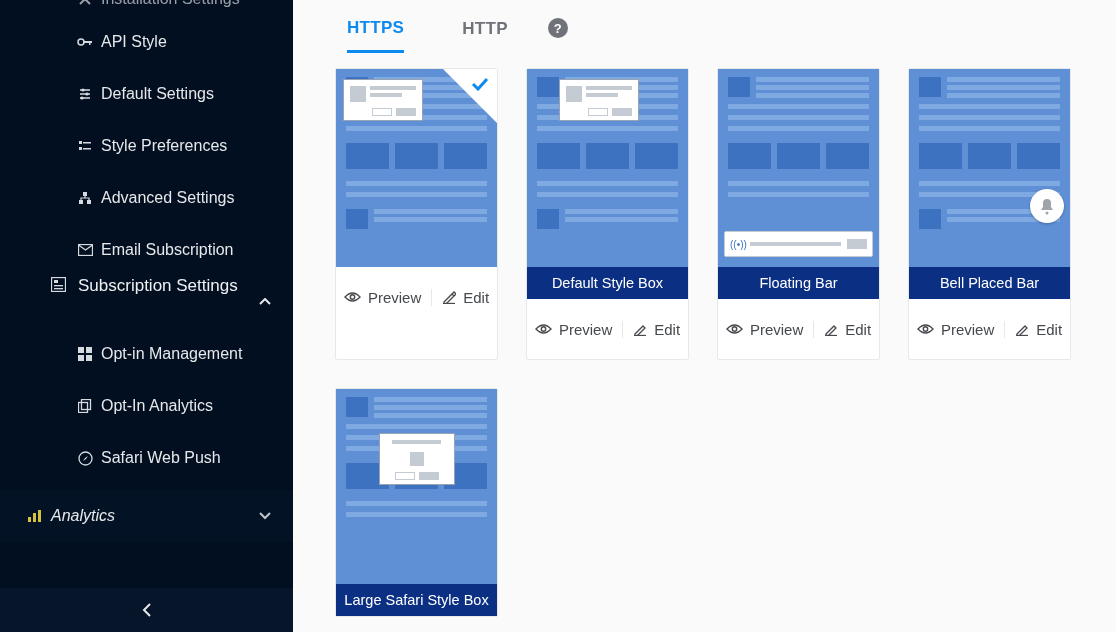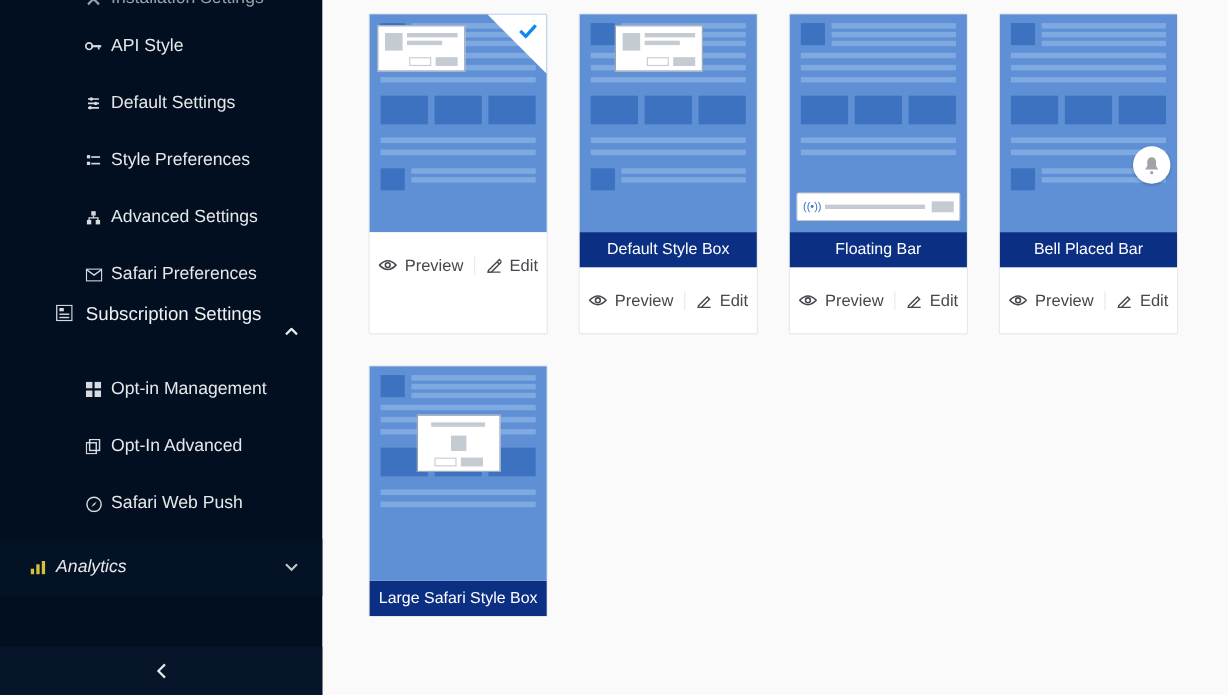--- a/index.html
+++ b/index.html
@@ -284,21 +284,21 @@
     <span class="lbl">Advanced Settings</span>
   </div>
 
   <div class="side-item">
     <span class="icon-slot">
       <svg width="15" height="12" viewBox="0 0 15 12">
           <rect x="0.5" y="0.5" width="14" height="11" fill="none" stroke="#d7dbe0" stroke-width="1.3"></rect>
           <path d="M0.5 1 L7.5 6 L14.5 1" fill="none" stroke="#d7dbe0" stroke-width="1.3"></path>
         </svg>
     </span>
-    <span class="lbl">Safari Preferences</span>
+    <span class="lbl">Email Subscription</span>
   </div>
 
   <div class="side-section">
     <span class="icon-slot">
       <svg width="15" height="15" viewBox="0 0 15 15">
           <rect x="0.5" y="0.5" width="14" height="14" fill="none" stroke="#d7dbe0" stroke-width="1.3"></rect>
           <rect x="3" y="3" width="4" height="3" fill="#d7dbe0"></rect>
           <rect x="3" y="8" width="9" height="1.3" fill="#d7dbe0"></rect>
           <rect x="3" y="11" width="9" height="1.3" fill="#d7dbe0"></rect>
         </svg>
@@ -324,21 +324,21 @@
     <span class="lbl">Opt-in Management</span>
   </div>
 
   <div class="side-subitem" style="height:52px;">
     <span class="icon-slot">
       <svg width="14" height="14" viewBox="0 0 14 14">
           <rect x="0.5" y="3.5" width="9" height="10" fill="none" stroke="#d7dbe0" stroke-width="1.3"></rect>
           <rect x="3.5" y="0.5" width="9" height="10" fill="none" stroke="#d7dbe0" stroke-width="1.3"></rect>
         </svg>
     </span>
-    <span class="lbl">Opt-In Advanced</span>
+    <span class="lbl">Opt-In Analytics</span>
   </div>
 
   <div class="side-subitem" style="height:52px;">
     <span class="icon-slot">
       <svg width="15" height="15" viewBox="0 0 15 15">
           <circle cx="7.5" cy="7.5" r="6.5" fill="none" stroke="#d7dbe0" stroke-width="1.3"></circle>
           <path d="M10 5 L7 7 L5 10 L8 8 Z" fill="#d7dbe0"></path>
         </svg>
     </span>
     <span class="lbl">Safari Web Push</span>
@@ -364,20 +364,25 @@
     <span>
       <svg width="10" height="14" viewBox="0 0 10 14">
           <path d="M8 1 L2 7 L8 13" fill="none" stroke="#e6e8ea" stroke-width="2"></path>
         </svg>
     </span>
   </div>
 </div>
 
 <div class="main">
 
+  <div class="tabs">
+    <div class="tab active">HTTPS</div>
+    <div class="tab">HTTP</div>
+    <div class="help-icon">?</div>
+  </div>
 
   <div class="cards">
 
     <div class="card">
       <div class="thumb">
         <div class="pg-lines">
           <div style="display:flex; gap:6px;">
             <div class="bk" style="width:22px;height:20px;"></div>
             <div style="flex:1; display:flex; flex-direction:column; gap:3px;">
               <div class="lt" style="height:5px;"></div>

